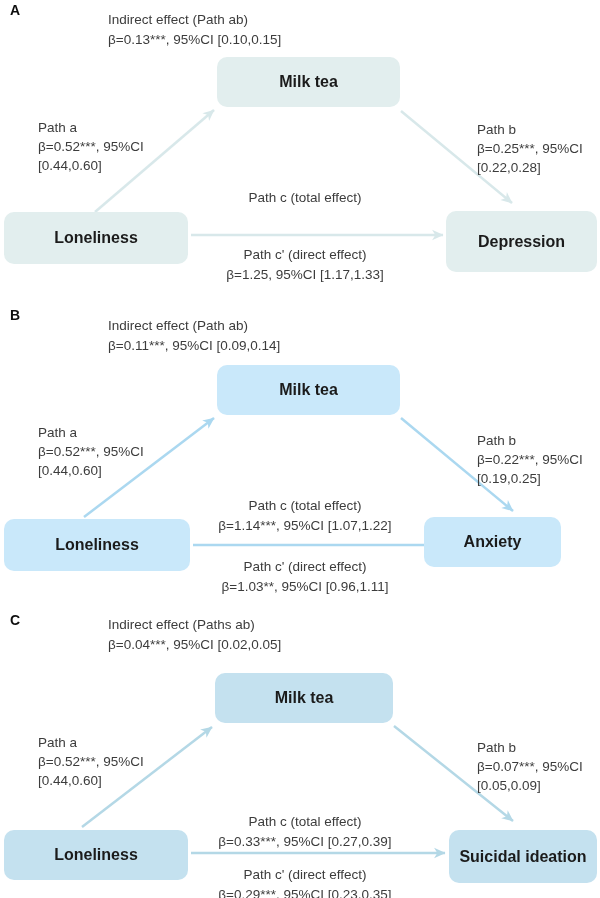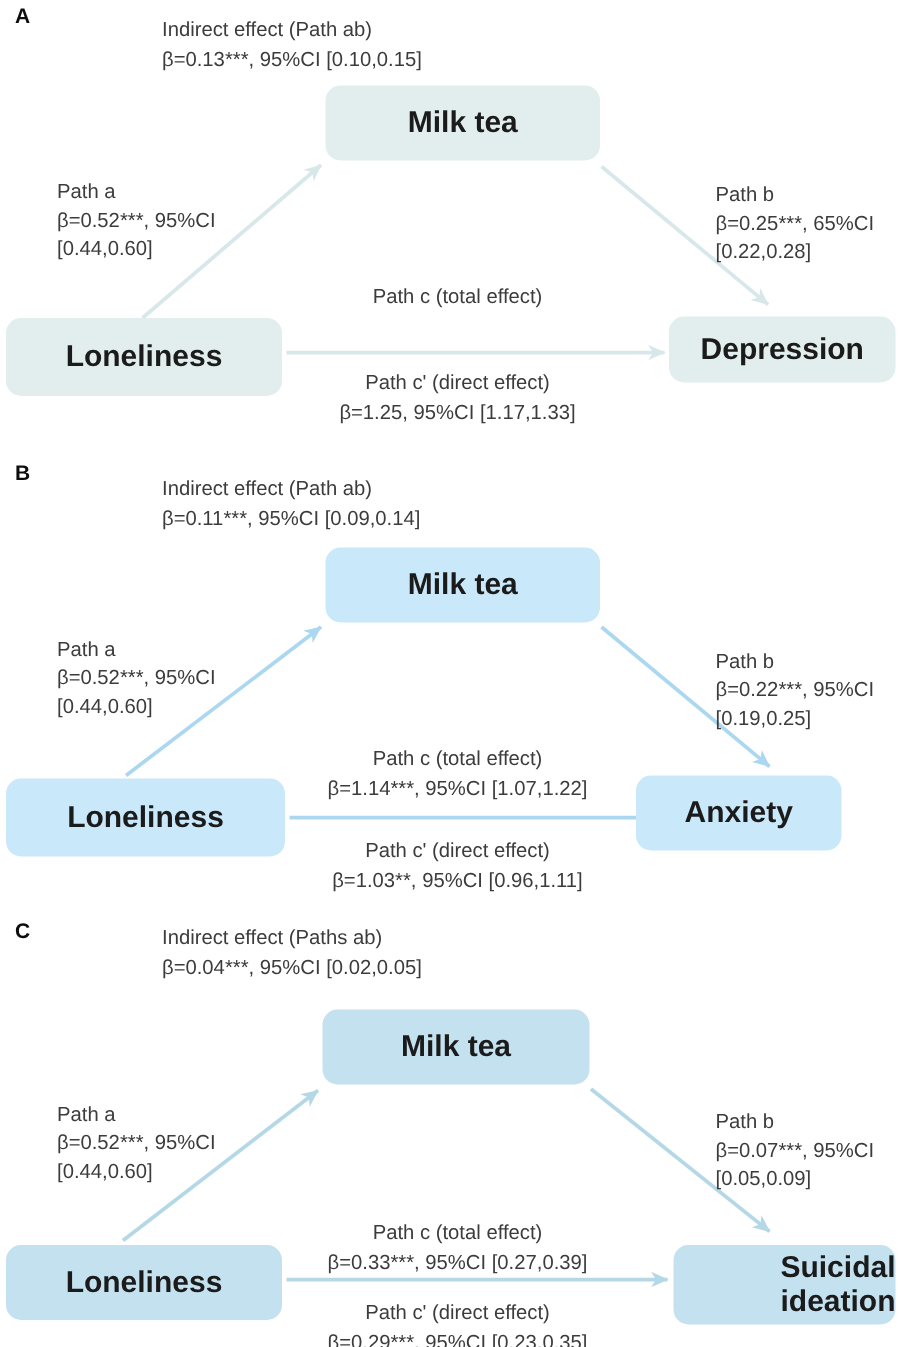--- a/index.html
+++ b/index.html
@@ -21,25 +21,25 @@
     font-size:14px; font-weight:bold; color:#0d0d0d;
   }
   .note { color:#3c3c3c; font-size:13.5px; }
   .indirect {
     position:absolute; left:108px; width:400px; top:10px;
     text-align:left; line-height:20px;
   }
   .node {
     position:absolute; border-radius:10px; background:var(--box);
     display:flex; align-items:center; justify-content:center;
-    font-size:20px; font-weight:bold; color:#1b1b1b;
+    font-size:16px; font-weight:bold; color:#1b1b1b;
   }
   .mediator  { left:217px; top:57px;  width:183px; height:50px; }
   .predictor { left:4px;   top:212px; width:184px; height:52px; }
-  .outcome   { left:446px; top:211px; width:151px; height:44px; }
+  .outcome   { left:446px; top:211px; width:151px; height:61px; }
   .pa  { position:absolute; left:38px;  top:118px; line-height:19px; }
   .pb  { position:absolute; left:477px; top:120px; line-height:19px; }
   .pc  { position:absolute; left:150px; width:310px; top:188px; text-align:center; line-height:20px; }
   .pcp { position:absolute; left:150px; width:310px; top:245px; text-align:center; line-height:20px; }
 
   
   .p1 .plabel    { top:4px; }
   .p1 .indirect  { top:13px; }
   .p1 .mediator  { top:62px; }
   .p1 .pa        { top:120px; }
@@ -103,21 +103,21 @@
     <div class="node mediator">Milk tea</div>
     <div class="node predictor">Loneliness</div>
     <div class="node outcome">Depression</div>
     <div class="pa note">
       <div>Path a</div>
       <div>β=0.52***, 95%CI</div>
       <div>[0.44,0.60]</div>
     </div>
     <div class="pb note">
       <div>Path b</div>
-      <div>β=0.25***, 65%CI</div>
+      <div>β=0.25***, 95%CI</div>
       <div>[0.22,0.28]</div>
     </div>
     <div class="pc note">
       <div>Path c (total effect)</div>
     </div>
     <div class="pcp note">
       <div>Path c' (direct effect)</div>
       <div>β=1.25, 95%CI [1.17,1.33]</div>
     </div>
   </section>

